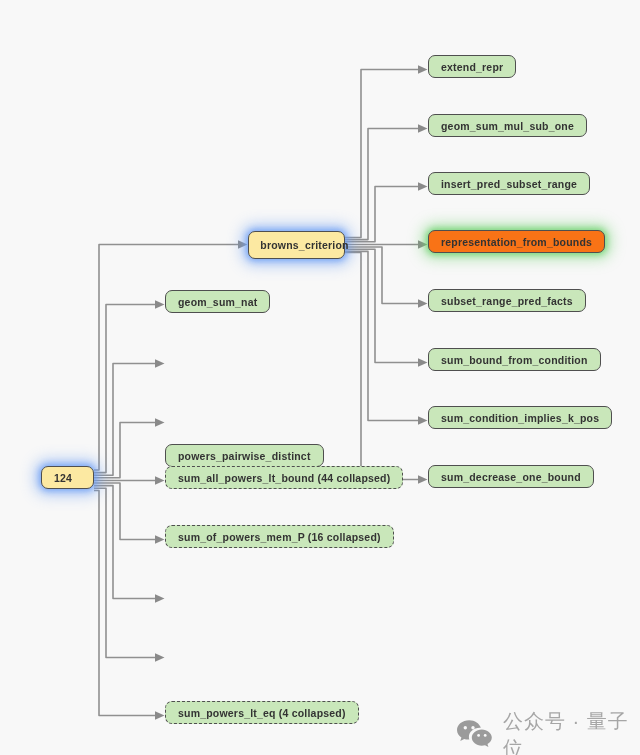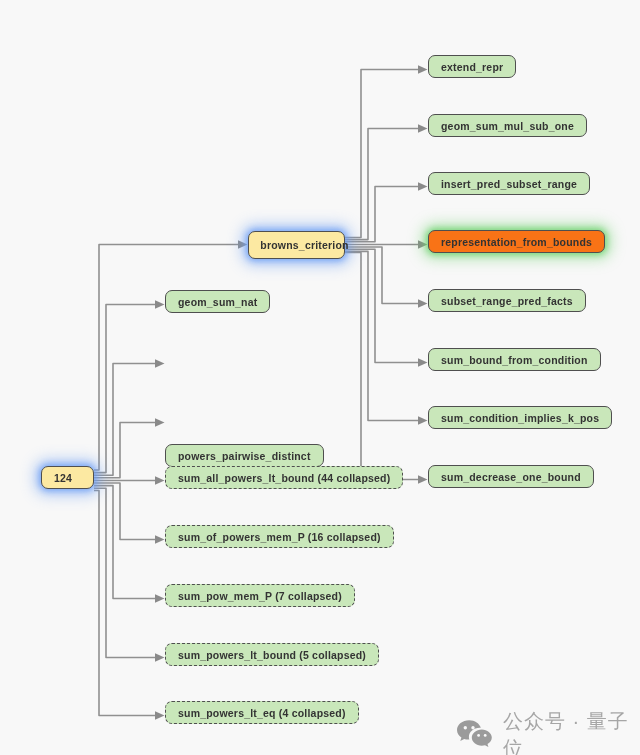--- a/index.html
+++ b/index.html
@@ -90,22 +90,20 @@
   </svg>
 
   <div class="node yellow" style="left:41px;top:466px;width:53px;">124</div>
 
   <div class="node yellow hub" style="left:248px;top:231px;width:97px;height:28px;padding-left:22px;">browns_criterion</div>
 
   <div class="node green" style="left:165px;top:290px;">geom_sum_nat</div>
   <div class="node green" style="left:165px;top:408px;margin-top:36px;">powers_pairwise_distinct</div>
   <div class="node green dashed" style="left:165px;top:466px;">sum_all_powers_lt_bound (44 collapsed)</div>
   <div class="node green dashed" style="left:165px;top:525px;">sum_of_powers_mem_P (16 collapsed)</div>
-  <div class="node green dashed" style="left:165px;top:584px;">sum_pow_mem_P (7 collapsed)</div>
-  <div class="node green dashed" style="left:165px;top:643px;">sum_powers_lt_bound (5 collapsed)</div>
   <div class="node green dashed" style="left:165px;top:701px;">sum_powers_lt_eq (4 collapsed)</div>
 
   <div class="node green" style="left:428px;top:55px;">extend_repr</div>
   <div class="node green" style="left:428px;top:114px;">geom_sum_mul_sub_one</div>
   <div class="node green" style="left:428px;top:172px;">insert_pred_subset_range</div>
   <div class="node gray" style="left:428px;top:230px;">representation_from_bounds</div>
   <div class="node green" style="left:428px;top:289px;">subset_range_pred_facts</div>
   <div class="node green" style="left:428px;top:348px;">sum_bound_from_condition</div>
   <div class="node green" style="left:428px;top:465px;">sum_decrease_one_bound</div>
   <div class="node green" style="left:428px;top:406px;">sum_condition_implies_k_pos</div>

